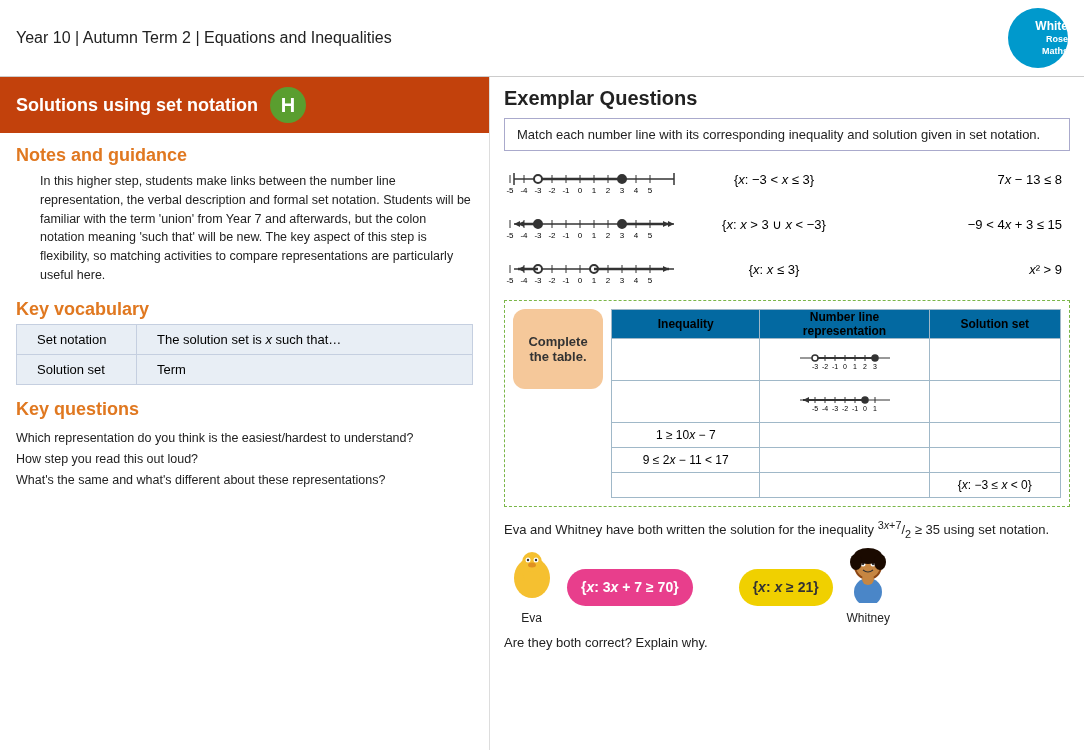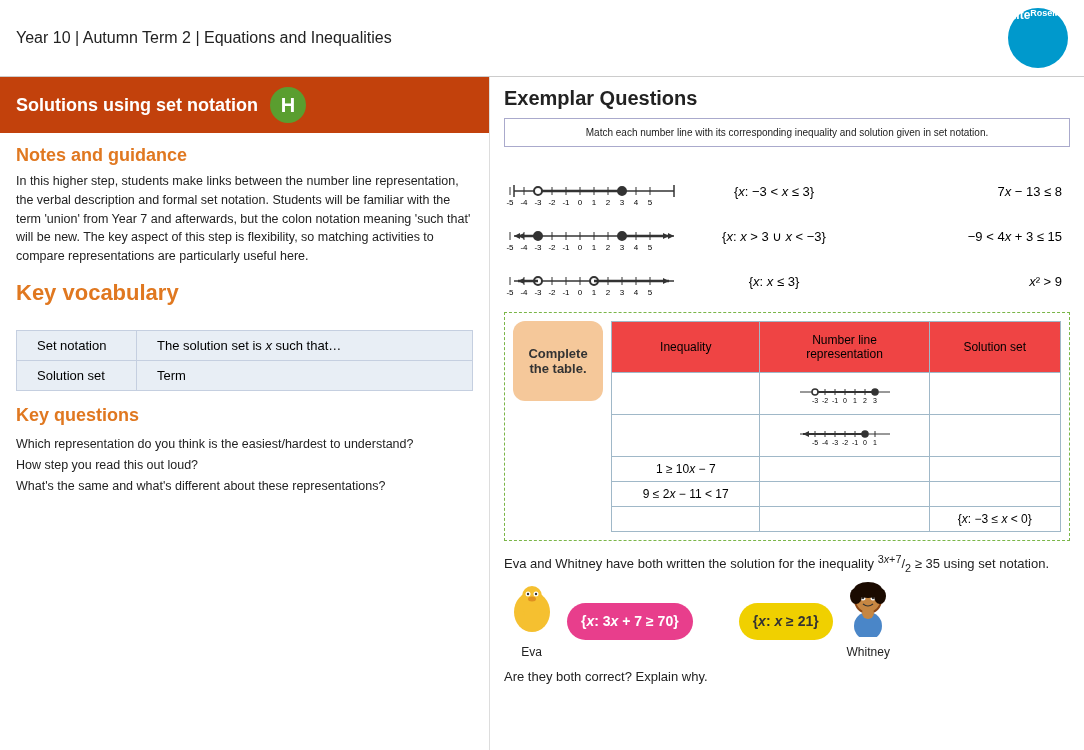--- a/index.html
+++ b/index.html
@@ -24,22 +24,22 @@
       font-size: 16px;
       font-weight: 400;
       color: #222;
     }
     .wrm-logo {
       width: 60px;
       height: 60px;
       border-radius: 50%;
       background: #0099cc;
       display: flex;
-      flex-direction: row;
-      align-items: flex-start;
+      flex-direction: column;
+      align-items: flex-end;
       justify-content: center;
       color: white;
       font-size: 9px;
       font-weight: bold;
       line-height: 1.3;
       text-align: center;
     }
     .wrm-logo .rose { font-size: 12px; }
 
     
@@ -83,26 +83,27 @@
       color: #e07820;
       font-size: 18px;
       font-weight: bold;
       margin-bottom: 6px;
     }
     .notes-text {
       font-size: 12.5px;
       line-height: 1.5;
       color: #222;
       margin-bottom: 14px;
+      margin-left: 24px;
     }
     .vocab-title {
       color: #e07820;
-      font-size: 22px;
-      font-weight: bold;
-      margin-bottom: 24px;
+      font-size: 18px;
+      font-weight: bold;
+      margin-bottom: 4px;
     }
     .vocab-table {
       width: 100%;
       border-collapse: collapse;
       background: #e8eef5;
       margin-bottom: 14px;
     }
     .vocab-table td {
       padding: 7px 20px;
       font-size: 13px;
@@ -133,23 +134,22 @@
     }
     .exemplar-title {
       font-size: 20px;
       font-weight: bold;
       color: #222;
       margin-bottom: 8px;
     }
     .match-box {
       border: 1.5px solid #aac;
       padding: 8px 12px;
-      margin-bottom: 24px;
-      text-align: center;
-      font-size: 10px;
+      margin-bottom: 8px;
+      font-size: 13px;
       color: #222;
     }
 
     
     .number-lines-grid {
       display: flex;
       flex-direction: column;
       gap: 4px;
       margin-bottom: 10px;
     }
@@ -198,25 +198,25 @@
       align-items: center;
       justify-content: center;
       color: #333;
     }
     .data-table {
       flex: 1;
       border-collapse: collapse;
       font-size: 12px;
     }
     .data-table th {
-      background: #ef4444;
+      background: #0369a1;
       border: 1px solid #a0b8c8;
-      padding: 11px 8px;
-      text-align: center;
-      font-weight: 400;
+      padding: 0 8px;
+      text-align: center;
+      font-weight: 700;
     }
     .data-table td {
       border: 1px solid #a0b8c8;
       padding: 5px 8px;
       text-align: center;
       vertical-align: middle;
     }
 
     
     .bottom-area {

